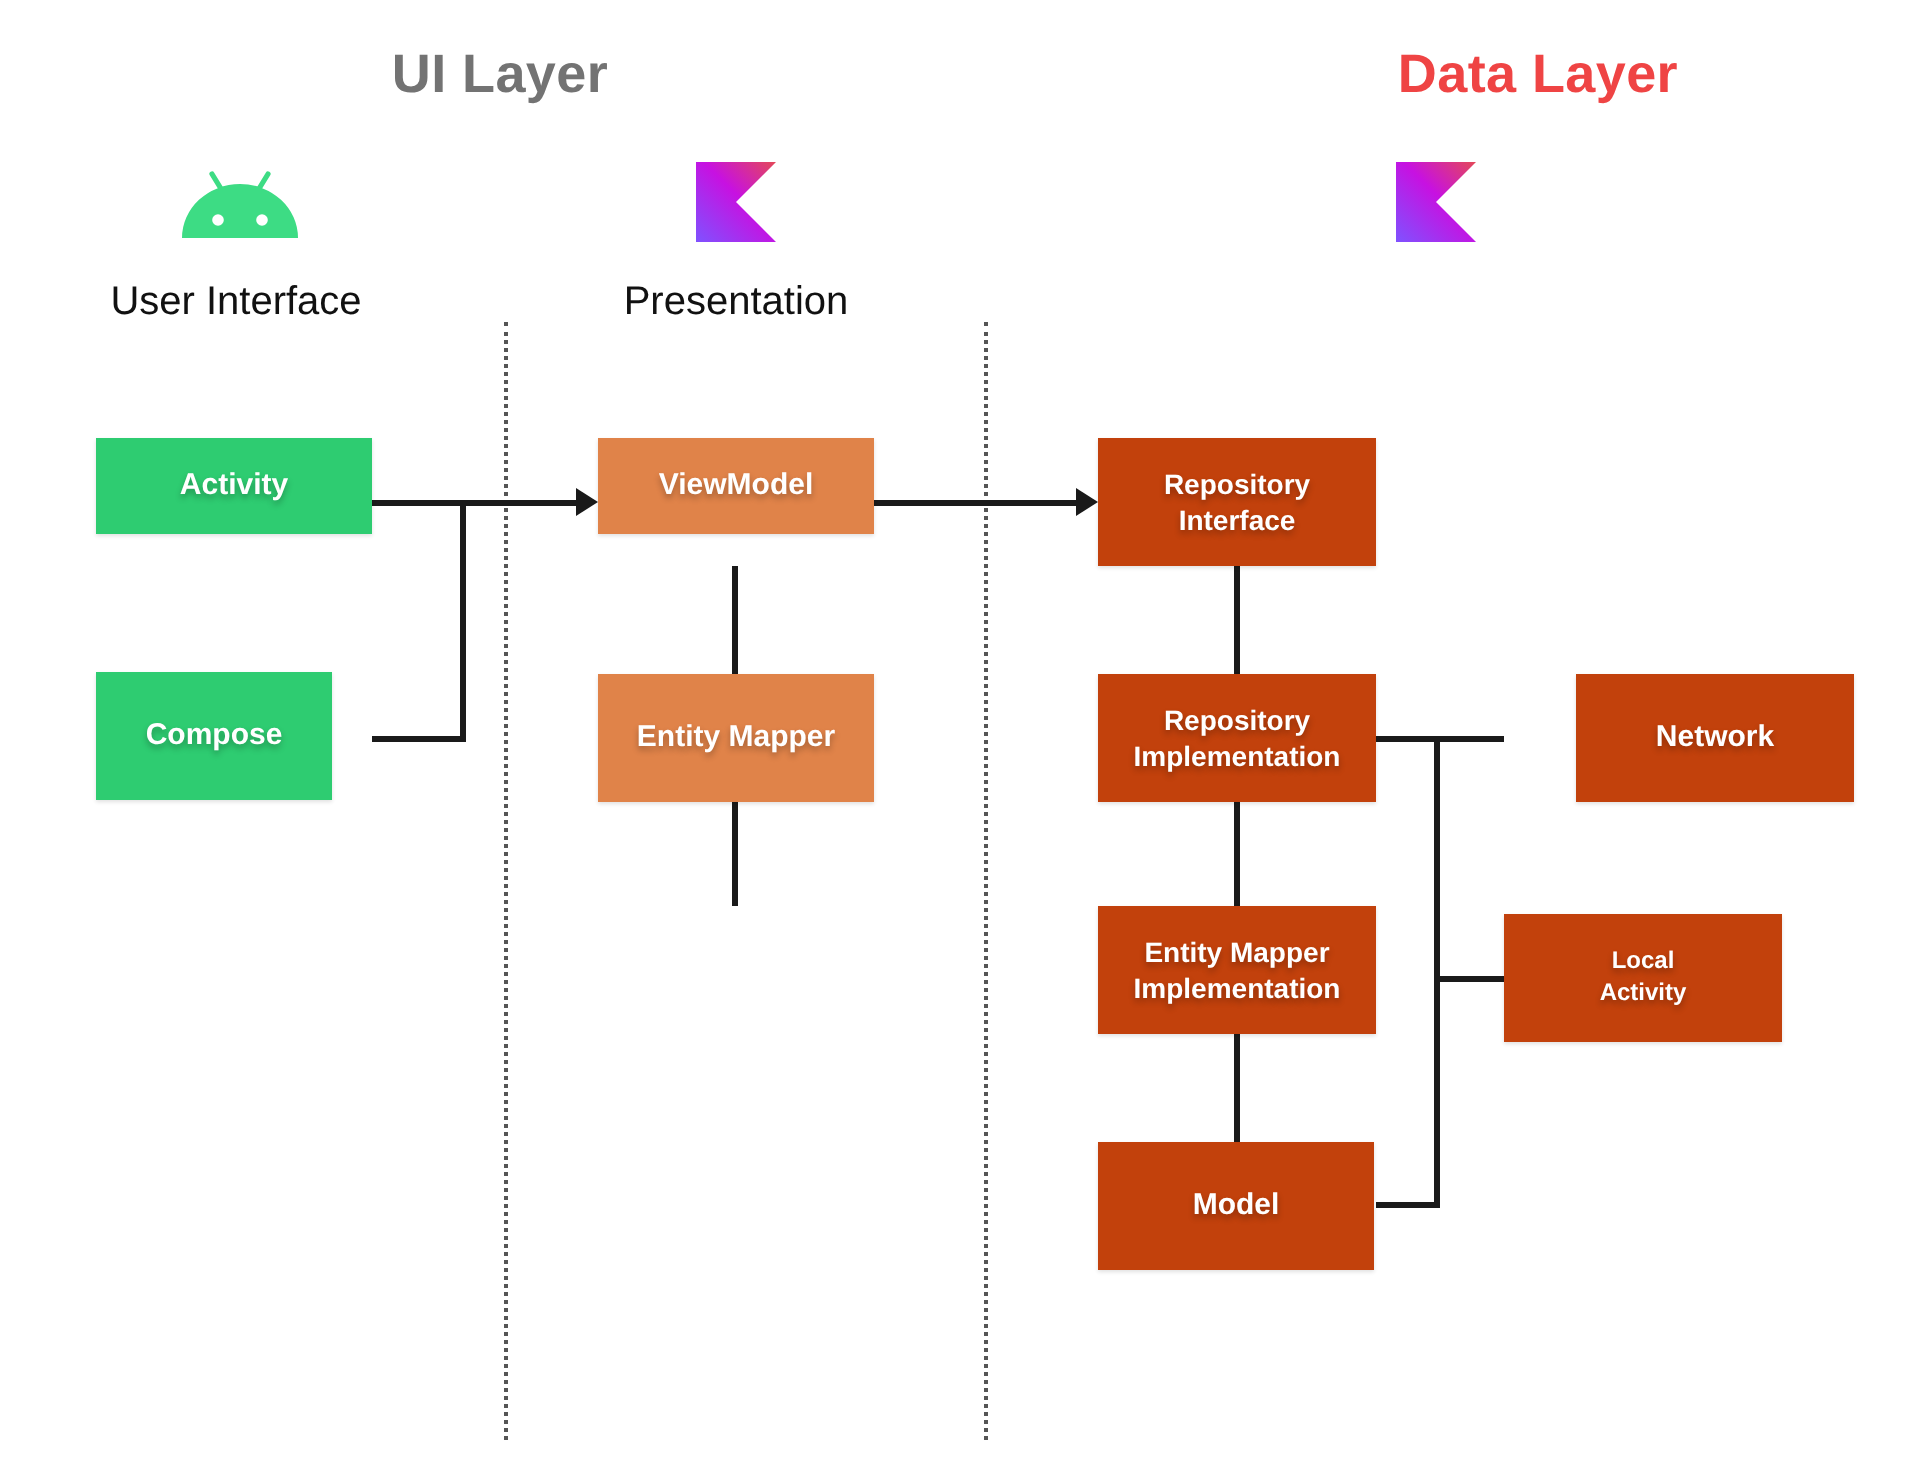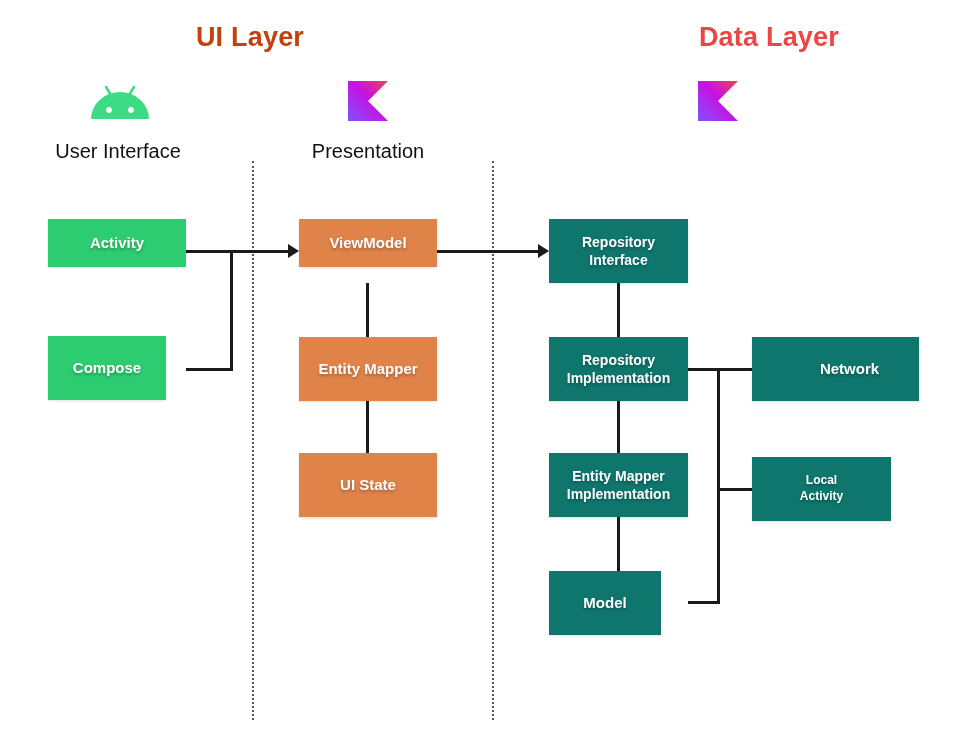--- a/index.html
+++ b/index.html
@@ -4,41 +4,41 @@
 <style>
   html,body{margin:0;padding:0;background:#ffffff;}
   .canvas{
     position:relative;width:956px;height:729px;background:#ffffff;overflow:hidden;
     font-family:"Liberation Sans","DejaVu Sans",sans-serif;
   }
   .layer-title{
     position:absolute;width:240px;text-align:center;
     font-size:27px;font-weight:700;letter-spacing:0.2px;
   }
-  .layer-title.ui{left:130px;top:22px;color:#c2410c;}
+  .layer-title.ui{left:130px;top:22px;color:#737373;}
   .layer-title.data{left:599px;top:22px;color:#ef4444;text-align:right;}
   .col-header{
     position:absolute;width:220px;text-align:center;top:140px;
     font-size:20px;font-weight:400;color:#111111;
   }
   .col-header.ui{left:8px;}
   .col-header.pres{left:258px;}
   .col-header.data{left:608px;}
 
   
   .node{
     position:absolute;display:flex;align-items:center;justify-content:center;
     flex-direction:column;text-align:center;
     color:#ffffff;font-size:15px;font-weight:700;line-height:1.3;
     text-shadow:0 2px 3px rgba(0,0,0,0.28);
     box-shadow:0 1px 2px rgba(0,0,0,0.12);
   }
   .node.green{background:#2ECC71;}
   .node.orange{background:#E08349;}
-  .node.purple{background:#0f766e;align-items:center;}
+  .node.purple{background:#c2410c;align-items:center;}
 
   
   .line{position:absolute;background:#1a1a1a;}
   .arrow-head{
     position:absolute;width:0;height:0;
     border-top:7px solid transparent;border-bottom:7px solid transparent;
     border-left:11px solid #1a1a1a;
   }
   .divider{
     position:absolute;top:161px;height:559px;width:0;
@@ -109,40 +109,37 @@
   <div class="node green" style="left:48px;top:336px;width:118px;height:64px;">
     <span>Compose</span>
   </div>
 
   <div class="node orange" style="left:299px;top:219px;width:138px;height:48px;">
     <span>ViewModel</span>
   </div>
   <div class="node orange" style="left:299px;top:337px;width:138px;height:64px;">
     <span>Entity Mapper</span>
   </div>
-  <div class="node orange" style="left:299px;top:453px;width:138px;height:64px;">
-    <span>UI State</span>
-  </div>
 
   <div class="node purple" style="left:549px;top:219px;width:139px;height:64px;font-size:14px;">
     <span>Repository</span>
     <span>Interface</span>
   </div>
   <div class="node purple" style="left:549px;top:337px;width:139px;height:64px;font-size:14px;">
     <span>Repository</span>
     <span>Implementation</span>
   </div>
   <div class="node purple" style="left:549px;top:453px;width:139px;height:64px;font-size:14px;">
     <span>Entity Mapper</span>
     <span>Implementation</span>
   </div>
-  <div class="node purple" style="left:549px;top:571px;width:112px;height:64px;">
+  <div class="node purple" style="left:549px;top:571px;width:138px;height:64px;">
     <span>Model</span>
   </div>
-  <div class="node purple" style="left:752px;top:337px;width:139px;height:64px;padding-left:28px;">
+  <div class="node purple" style="left:788px;top:337px;width:139px;height:64px;">
     <span>Network</span>
   </div>
   <div class="node purple" style="left:752px;top:457px;width:139px;height:64px;font-size:12px;">
     <span>Local</span>
     <span>Activity</span>
   </div>
 
 </div>
 
 </body></html>

